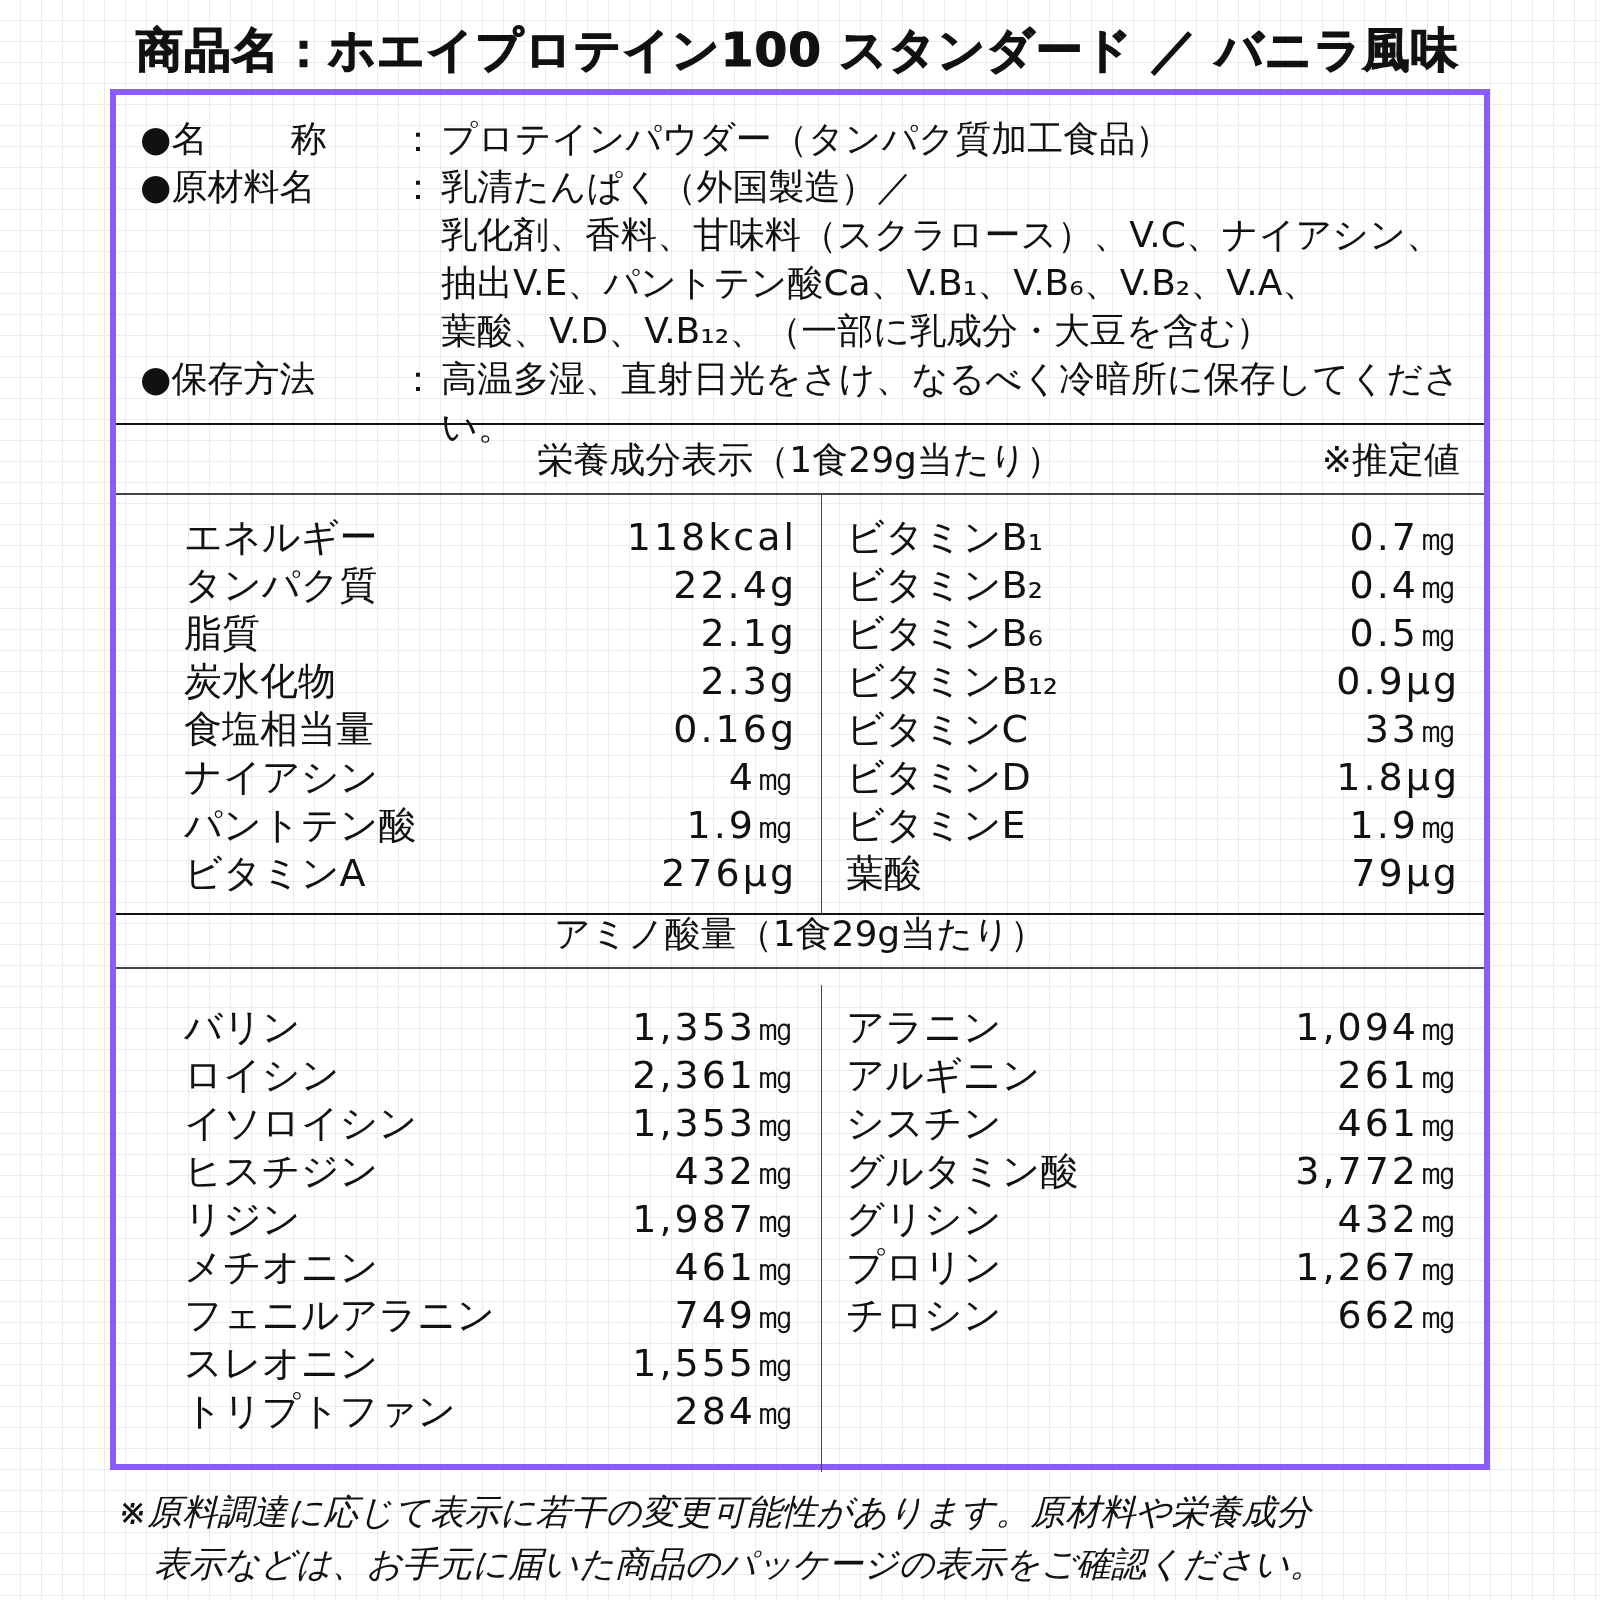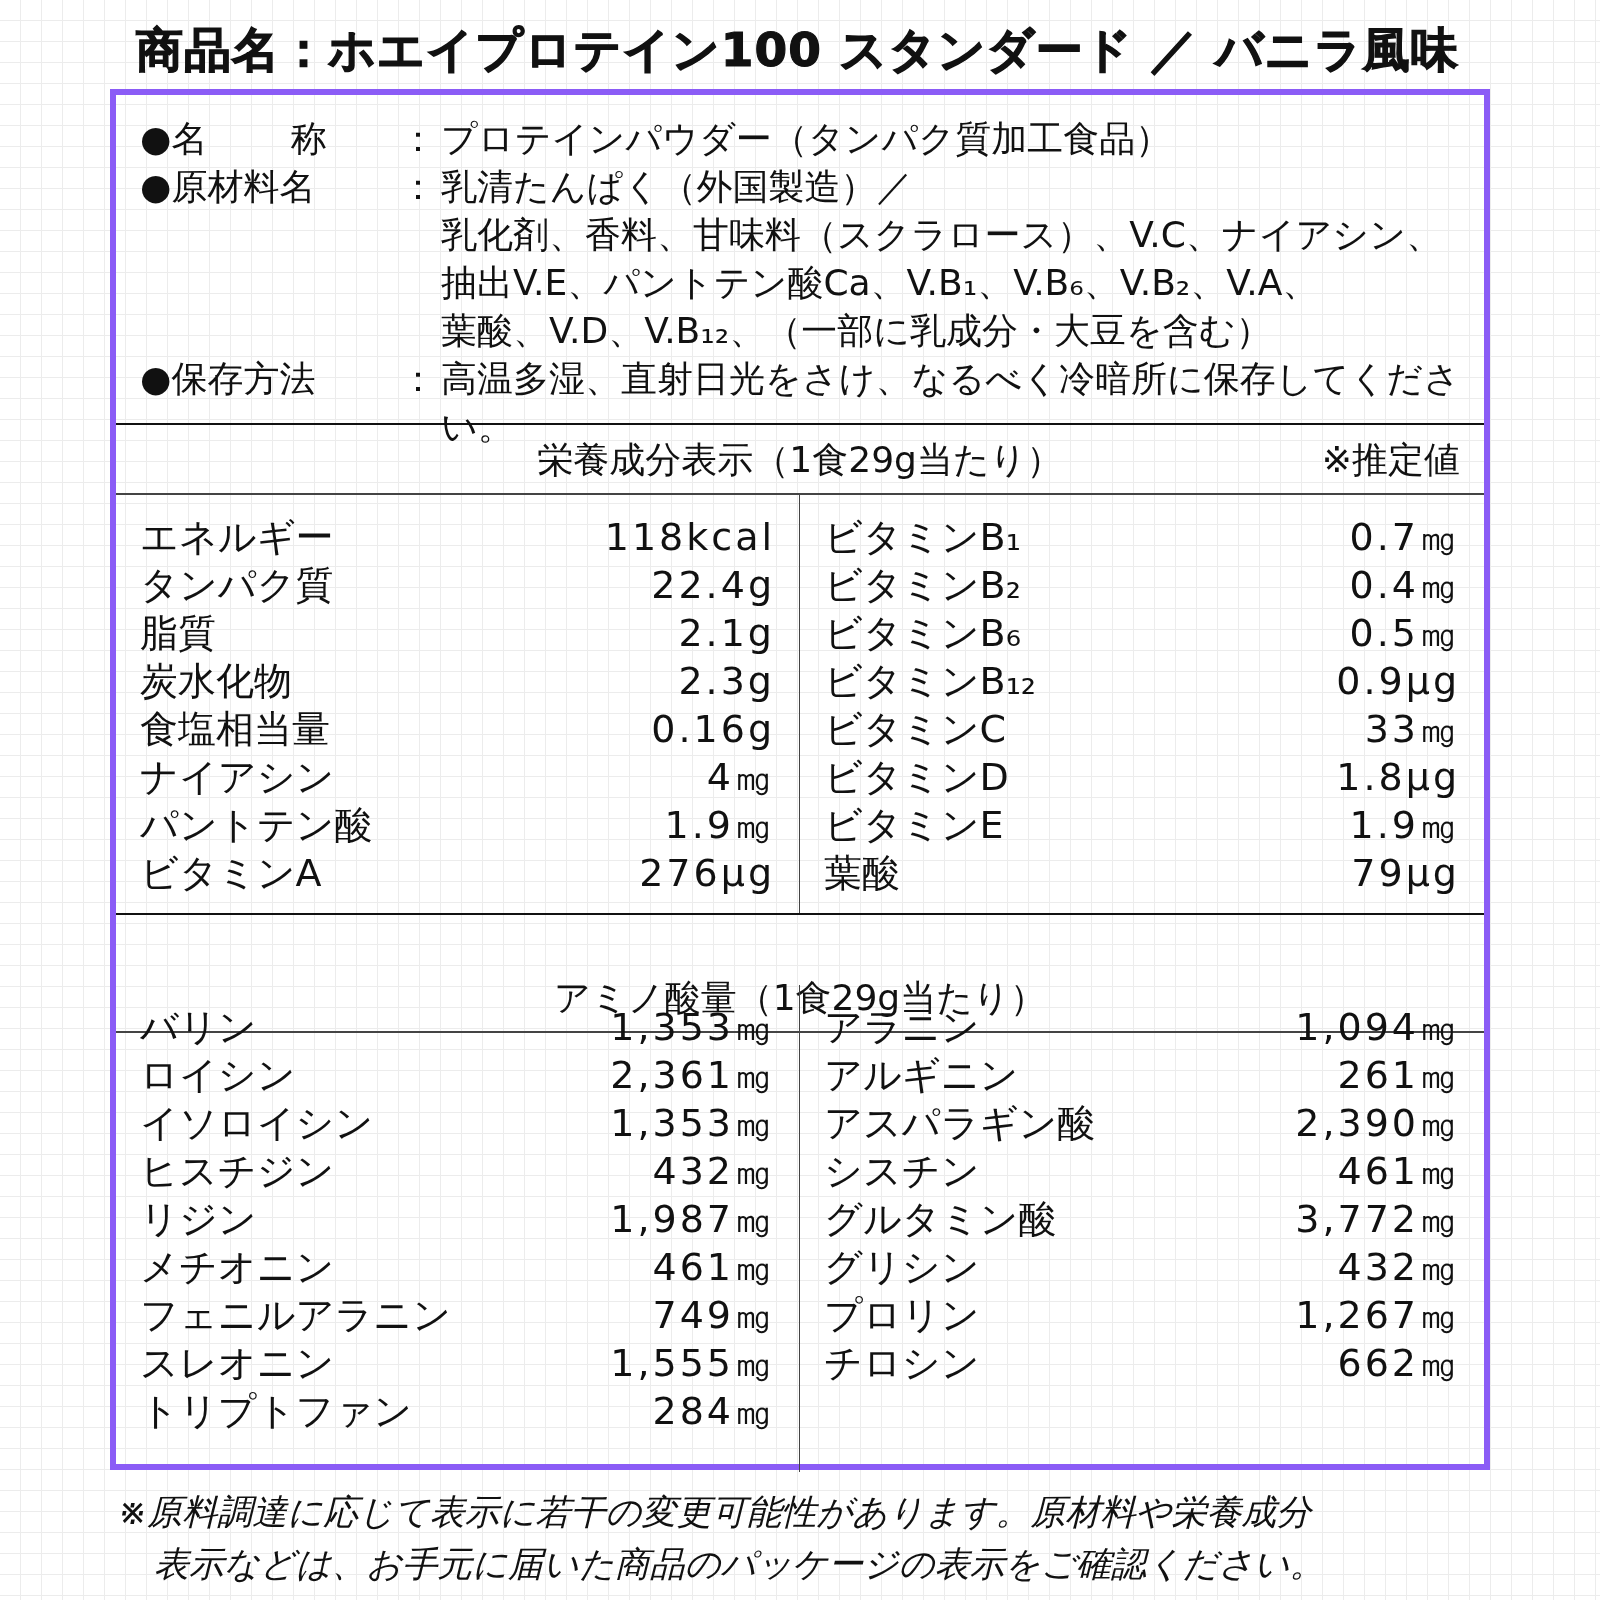--- a/index.html
+++ b/index.html
@@ -36,21 +36,21 @@
   .info-colon { width: 46px; text-align: center; flex: none; }
   .info-value { flex: 1; white-space: pre-line; }
   .section-head {
     position: absolute; left: 0; width: 100%; height: 70px;
     border-bottom: 2px solid #444; box-sizing: border-box;
     font-size: 36px; line-height: 70px;
   }
   .section-head .center { position: absolute; left: 0; width: 100%; text-align: center; }
   .section-head .right { position: absolute; right: 24px; }
   .grid2 {
-    position: absolute; left: 0; width: 100%; display: flex; box-sizing: border-box;
+    position: absolute; left: 0; width: 100%; display: flex; box-sizing: border-box; padding-left: 44px;
   }
   .col { width: 50%; box-sizing: border-box; padding: 18px 24px 0 24px; }
   .col.left { border-right: 1.5px solid #444; }
   .row { display: flex; justify-content: space-between; font-size: 38px; line-height: 48px; }
   .row .name { white-space: nowrap; }
   .row .val { white-space: nowrap; letter-spacing: 3px; }
   .footnote {
     position: absolute; left: 118px; top: 1486px; width: 1380px;
     font-size: 35px; line-height: 52px; font-style: italic;
   }
@@ -153,21 +153,21 @@
           <span class="name">ビタミンE</span>
           <span class="val">1.9㎎</span>
         </div>
       <div class="row">
           <span class="name">葉酸</span>
           <span class="val">79µg</span>
         </div>
     </div>
   </div>
 
-  <div class="section-head" style="top:868px;">
+  <div class="section-head" style="top:804px;">
     <span class="center">アミノ酸量（1食29g当たり）</span>
   </div>
 
   <div class="grid2" style="top:890px; height:487px;">
     <div class="col left">
       <div class="row">
           <span class="name">バリン</span>
           <span class="val">1,353㎎</span>
         </div>
       <div class="row">
@@ -204,24 +204,20 @@
         </div>
     </div>
     <div class="col">
       <div class="row">
           <span class="name">アラニン</span>
           <span class="val">1,094㎎</span>
         </div>
       <div class="row">
           <span class="name">アルギニン</span>
           <span class="val">261㎎</span>
-        </div>
-      <div class="row">
-          <span class="name">アスパラギン酸</span>
-          <span class="val">2,390㎎</span>
         </div>
       <div class="row">
           <span class="name">シスチン</span>
           <span class="val">461㎎</span>
         </div>
       <div class="row">
           <span class="name">グルタミン酸</span>
           <span class="val">3,772㎎</span>
         </div>
       <div class="row">

